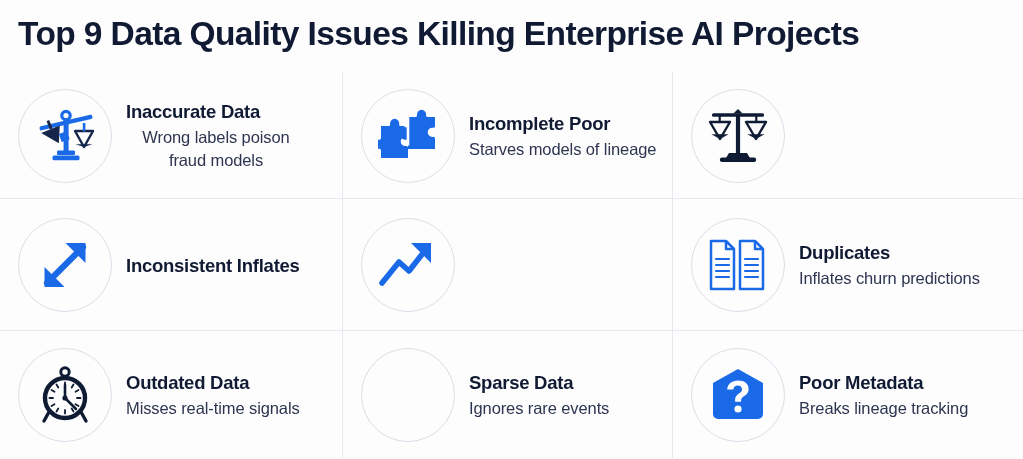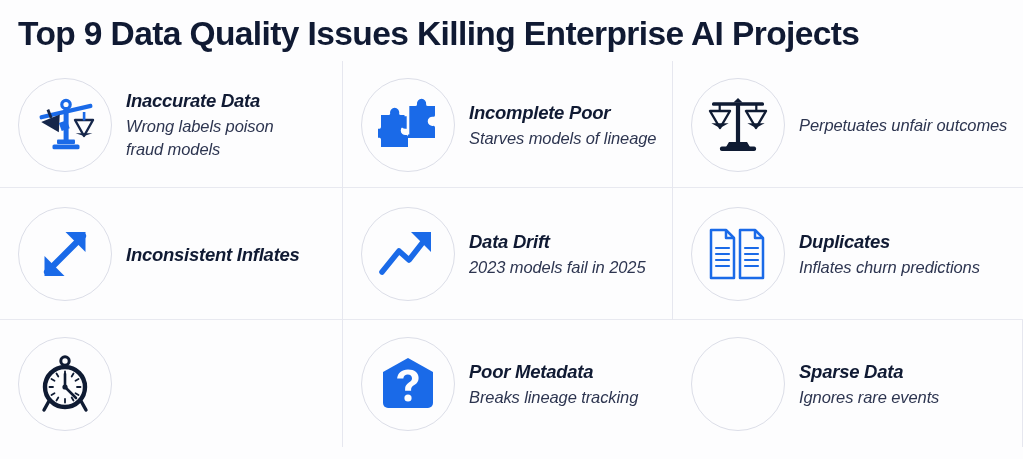--- a/index.html
+++ b/index.html
@@ -36,27 +36,26 @@
     letter-spacing: -0.6px;
     color: #101a33;
     line-height: 42px;
     white-space: nowrap;
   }
 
   
   .grid {
     position: absolute;
     left: 0;
-    top: 61px;
+    top: 72px;
     width: 1023px;
     height: 386px;
     display: grid;
     grid-template-columns: 343px 330px 350px;
     grid-template-rows: 127px 132px 127px;
-    font-style: italic;
   }
 
   .cell {
     position: relative;
     display: flex;
     align-items: center;
     gap: 14px;
     padding-left: 18px;
     padding-right: 8px;
   }
@@ -114,21 +113,21 @@
     white-space: nowrap;
   }
   .item-desc {
     font-size: 16.5px;
     font-weight: normal;
     color: #2d3550;
     line-height: 23px;
     letter-spacing: -0.1px;
     margin-top: 2px;
   }
-  .cell.wrap .item-desc { white-space: normal; max-width: 180px; }
+  .cell.wrap .item-desc { white-space: normal; max-width: 180px; text-align: center; }
 </style>
 </head>
 <body>
 
 <div class="infographic">
 
   <div class="page-title">Top 9 Data Quality Issues Killing Enterprise AI Projects</div>
 
   <div class="grid">
 
@@ -206,21 +205,20 @@
             <path d="M3 15 L23 15 L13 32 Z" fill="none" stroke="#0f1b33" stroke-width="2.4" stroke-linejoin="round"></path>
             <path d="M4.4 27.2 L21.6 27.2 L13 32 Z" fill="#0f1b33"></path>
 
             <rect x="48.2" y="9" width="2.2" height="6" fill="#0f1b33"></rect>
             <path d="M39 15 L59 15 L49 32 Z" fill="none" stroke="#0f1b33" stroke-width="2.4" stroke-linejoin="round"></path>
             <path d="M40.4 27.2 L57.6 27.2 L49 32 Z" fill="#0f1b33"></path>
           </svg>
         </span>
       </div>
       <div class="text-block">
-        <div class="item-desc">Perpetuates unfair outcomes</div>
       </div>
     </div>
 
     <div class="cell col1 row2">
       <div class="badge">
         <span>
           <svg width="56" height="56" viewBox="0 0 56 56">
             <line x1="10" y1="46" x2="46" y2="10" stroke="#1a6ae8" stroke-width="6.2" stroke-linecap="round"></line>
             <path d="M48.5 6 L48.5 26 L28.5 6 Z" fill="#1a6ae8"></path>
             <path d="M7.5 50 L7.5 30 L27.5 50 Z" fill="#1a6ae8"></path>
@@ -233,24 +231,20 @@
     </div>
 
     <div class="cell col2 row2">
       <div class="badge">
         <span>
           <svg width="58" height="52" viewBox="0 0 58 52">
             <polyline points="3,44 20,23 30,32 48,9" fill="none" stroke="#1a6ae8" stroke-width="5.6" stroke-linecap="round" stroke-linejoin="round"></polyline>
             <path d="M52 4 L52 24 L32 4 Z" fill="#1a6ae8"></path>
           </svg>
         </span>
-      </div>
-      <div class="text-block">
-        <div class="item-title">Data Drift</div>
-        <div class="item-desc">2023 models fail in 2025</div>
       </div>
     </div>
 
     <div class="cell col3 row2">
       <div class="badge">
         <span>
           <svg width="60" height="56" viewBox="0 0 60 56">
             <g fill="none" stroke="#1a6ae8" stroke-width="2.5" stroke-linejoin="round">
 
               <path d="M3 4 h15 l8 8 v40 H3 Z"></path>
@@ -305,20 +299,34 @@
               <line x1="37.5" y1="46.5" x2="35.7" y2="43.5"></line>
               <line x1="20.5" y1="19.5" x2="22.3" y2="22.5"></line>
             </g>
 
             <line x1="29" y1="33" x2="29" y2="20" stroke="#0f1b33" stroke-width="2.6" stroke-linecap="round"></line>
             <line x1="29" y1="33" x2="40" y2="44" stroke="#0f1b33" stroke-width="2.6" stroke-linecap="round"></line>
             <circle cx="29" cy="33" r="2.6" fill="#0f1b33"></circle>
           </svg>
         </span>
       </div>
+      <div class="text-block">
+        <div class="item-title">Outdated Data</div>
+        <div class="item-desc">Misses real-time signals</div>
+      </div>
+    </div>
+
+    <div class="cell col2 row3">
+      <div class="badge">
+        <span></span>
+      </div>
+      <div class="text-block">
+        <div class="item-title">Sparse Data</div>
+        <div class="item-desc">Ignores rare events</div>
+      </div>
     </div>
 
     <div class="cell col3 row3">
       <div class="badge">
         <span>
           <svg width="56" height="56" viewBox="0 0 56 56">
             <path fill="#1a6ae8" d="M28 2 L53 16 v31 a5 5 0 0 1 -5 5 H8 a5 5 0 0 1 -5 -5 V16 Z"></path>
             <path fill="#fdfdfe" d="M28 13.5
               c-6.2 0-10.4 3.6-10.9 9.1 h6.2
               c0.3-2.5 2-4 4.5-4 c2.5 0 4.2 1.5 4.2 3.6
@@ -327,24 +335,14 @@
             <circle cx="28" cy="42" r="3.6" fill="#fdfdfe"></circle>
           </svg>
         </span>
       </div>
       <div class="text-block">
         <div class="item-title">Poor Metadata</div>
         <div class="item-desc">Breaks lineage tracking</div>
       </div>
     </div>
 
-    <div class="cell col2 row3">
-      <div class="badge">
-        <span></span>
-      </div>
-      <div class="text-block">
-        <div class="item-title">Sparse Data</div>
-        <div class="item-desc">Ignores rare events</div>
-      </div>
-    </div>
-
   </div>
 </div>
 
 </body></html>

